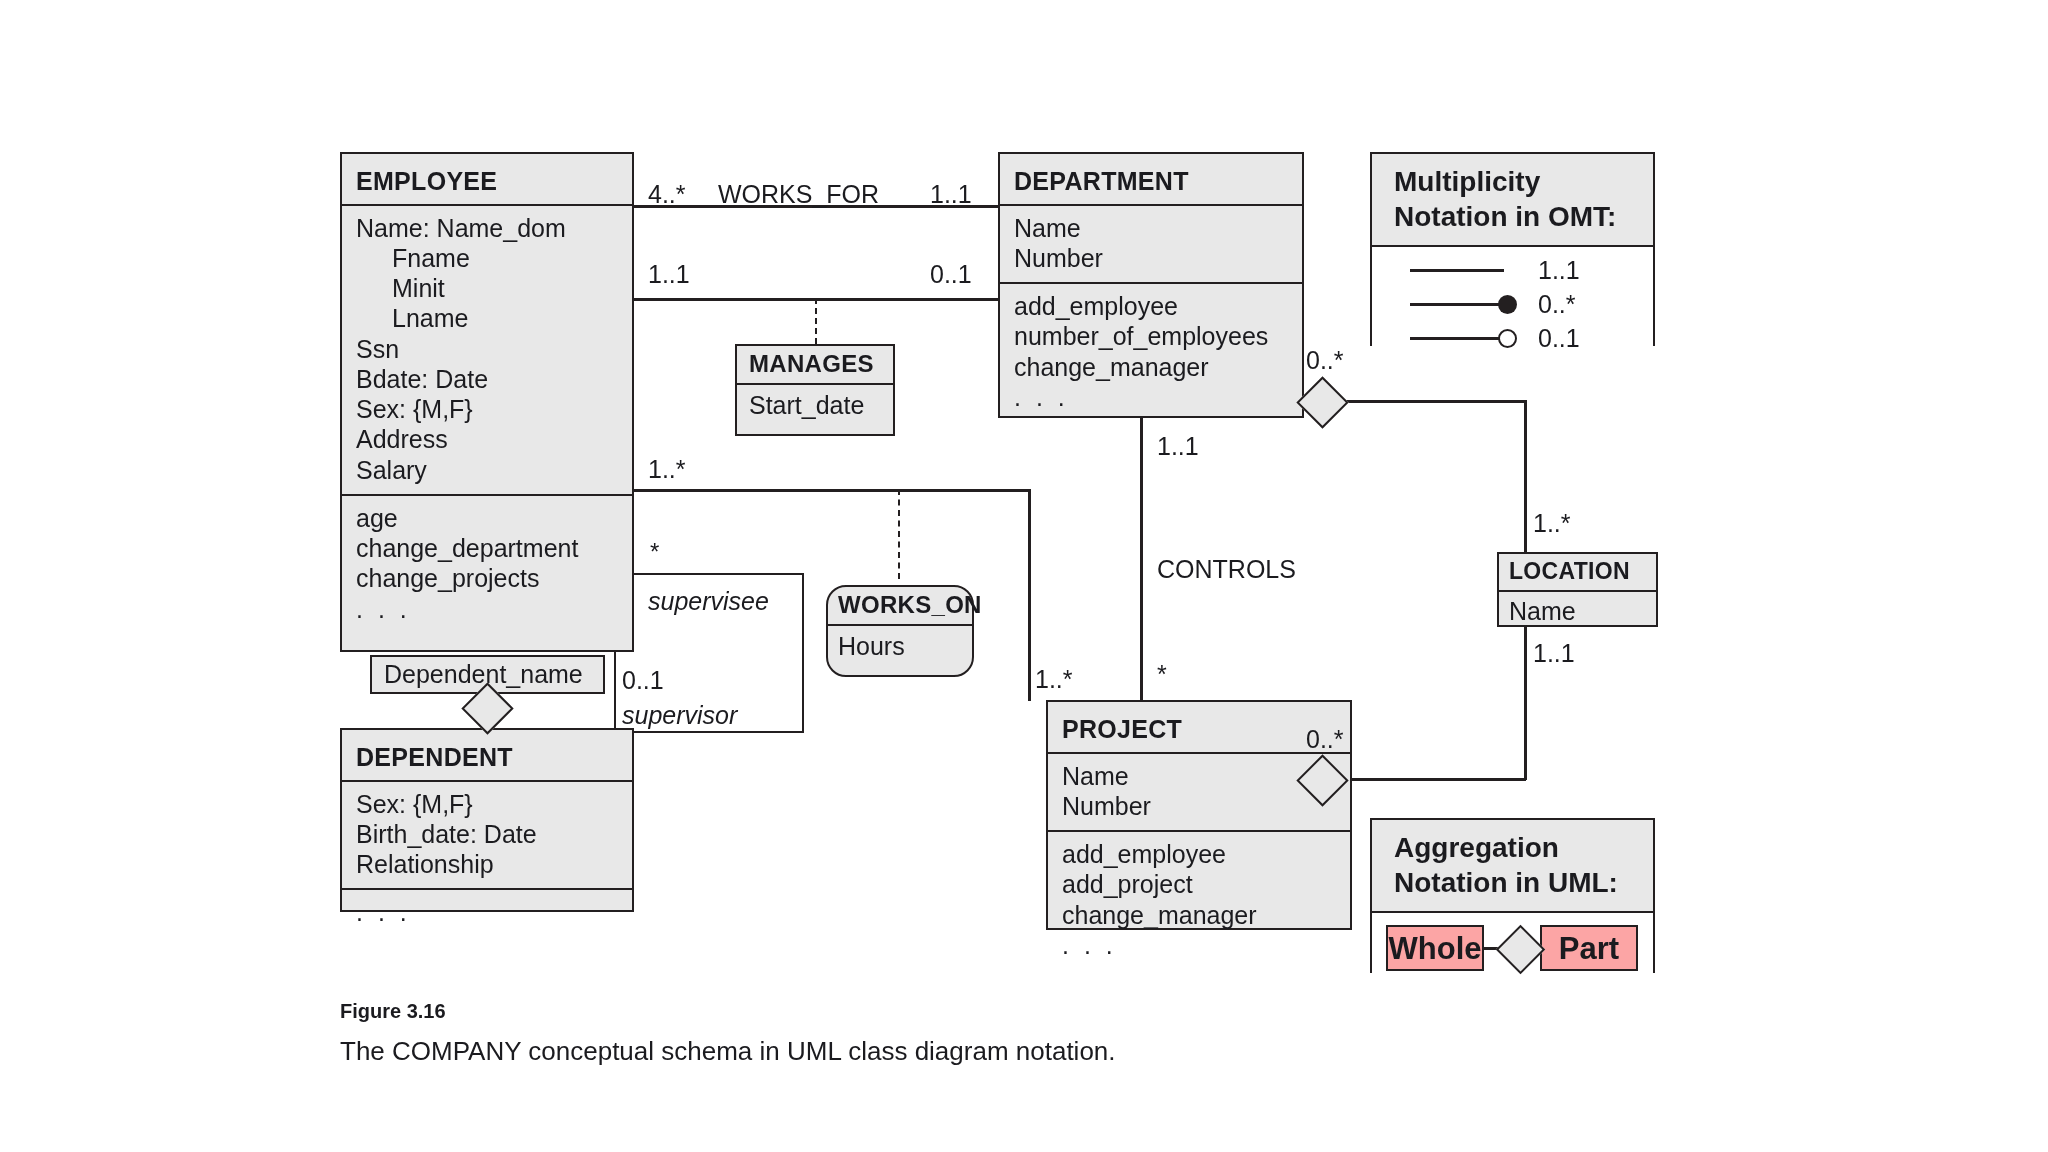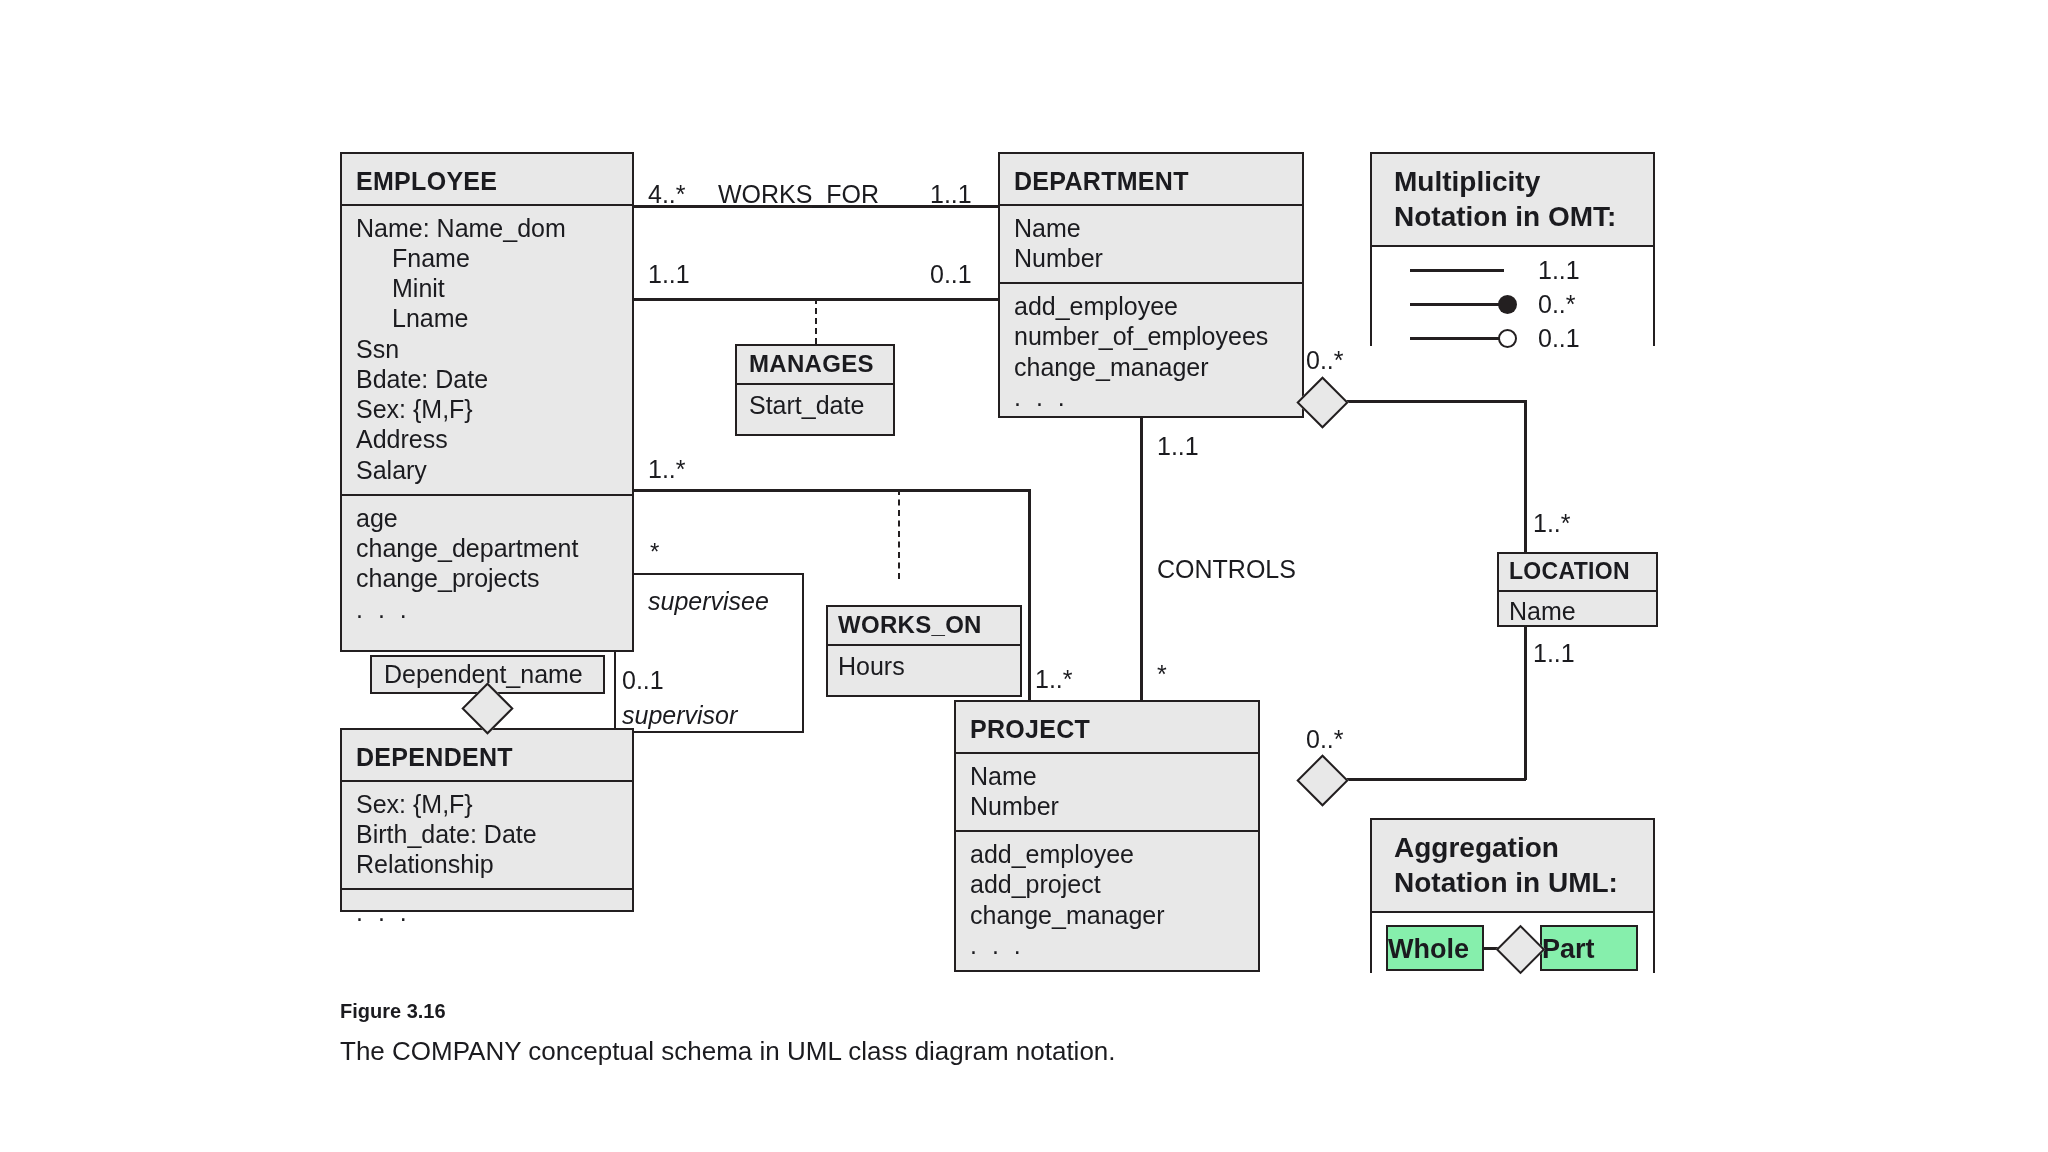--- a/index.html
+++ b/index.html
@@ -153,23 +153,24 @@
     box-sizing: border-box;
   }
   .samp-txt {
     position: absolute;
     font-size: 25px;
   }
   .wp-box {
     position: absolute;
     box-sizing: border-box;
     border: 2.5px solid #231f20;
-    background: #86efac;
+    background: #fca5a5;
     font-weight: bold;
-    font-size: 27px;
+    font-size: 31px;
+    text-align: center;
     line-height: 44px;
   }
 </style>
 </head>
 <body>
 
 <div id="canvas">
 
   <div class="hline" style="left:632px; top:205px; width:366px;"></div>
 
@@ -222,21 +223,21 @@
       <div class="attr-row">Number</div>
     </div>
     <div class="uml-compartment sep">
       <div class="attr-row">add_employee</div>
       <div class="attr-row">number_of_employees</div>
       <div class="attr-row">change_manager</div>
       <div class="attr-row dots">. . .</div>
     </div>
   </div>
 
-  <div class="uml-box" style="left:954px; top:700px; width:306px; height:272px;">
+  <div class="uml-box" style="left:1046px; top:700px; width:306px; height:230px;">
     <div class="uml-title">PROJECT</div>
     <div class="uml-compartment">
       <div class="attr-row">Name</div>
       <div class="attr-row">Number</div>
     </div>
     <div class="uml-compartment sep">
       <div class="attr-row">add_employee</div>
       <div class="attr-row">add_project</div>
       <div class="attr-row">change_manager</div>
       <div class="attr-row dots">. . .</div>
@@ -262,21 +263,21 @@
     </div>
   </div>
 
   <div class="uml-box" style="left:735px; top:344px; width:160px; height:92px;">
     <div class="uml-title" style="font-size:24px; padding:5px 0 6px 12px;">MANAGES</div>
     <div class="uml-compartment" style="padding:5px 0 6px 12px;">
       <div class="attr-row">Start_date</div>
     </div>
   </div>
 
-  <div class="uml-box" style="left:826px; top:605px; width:196px; height:92px;">
+  <div class="uml-box" style="left:826px; top:585px; width:148px; height:92px;border-radius:20px;">
     <div class="uml-title" style="font-size:24px; padding:5px 0 6px 10px;">WORKS_ON</div>
     <div class="uml-compartment" style="padding:5px 0 6px 10px;">
       <div class="attr-row">Hours</div>
     </div>
   </div>
 
   <div class="plain-box" style="left:370px; top:655px; width:235px; height:39px; padding:3px 0 0 12px;">
     <span>Dependent_name</span>
   </div>
 

